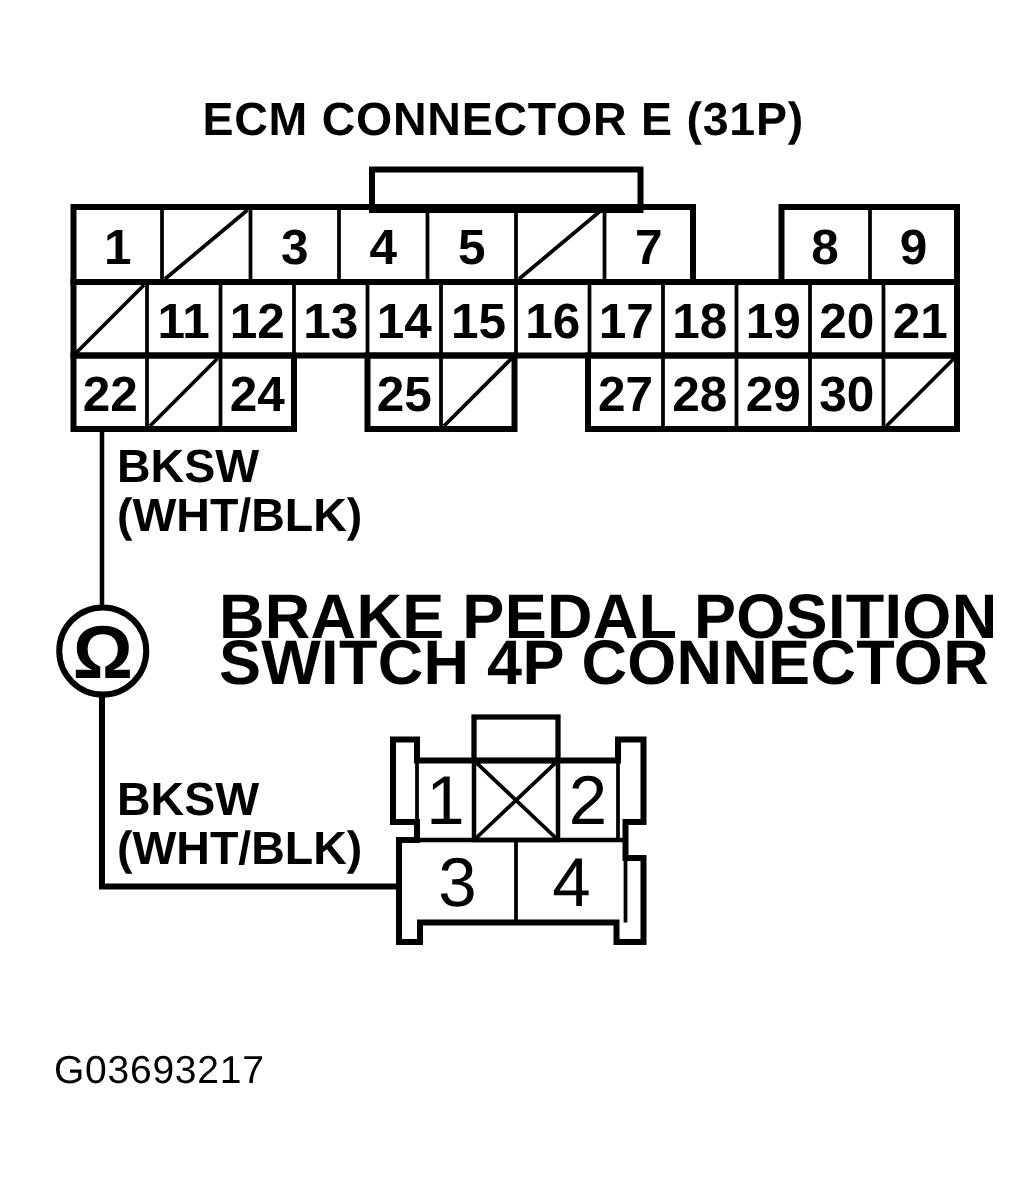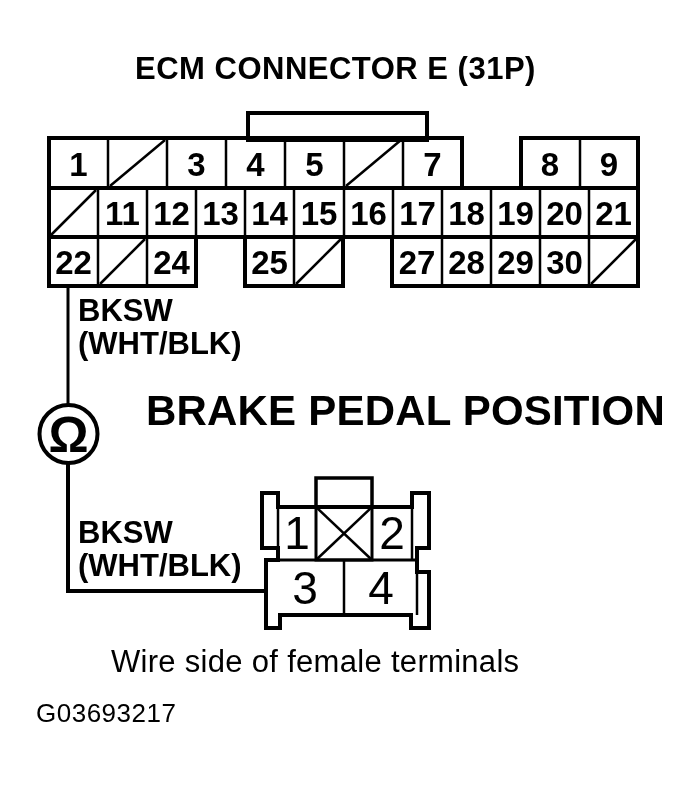--- a/index.html
+++ b/index.html
@@ -1,20 +1,20 @@
 <!DOCTYPE html>
 <html><head>
 <meta charset="utf-8">
 <style>
   html,body{margin:0;padding:0;background:#888;}
   #page{position:relative;width:679px;height:794px;background:#fff;overflow:hidden;
         font-family:"Liberation Sans",sans-serif;color:#000;}
   #art{position:absolute;left:0;top:0;}
   .lbl{position:absolute;white-space:nowrap;}
-  .ecm-title{left:135px;top:51px;font-size:31px;font-weight:bold;letter-spacing:.5px;}
+  .ecm-title{left:135px;top:62px;font-size:31px;font-weight:bold;letter-spacing:.5px;}
   .bksw1{left:78px;top:294px;font-size:31px;font-weight:bold;line-height:33px;}
   .bpp-title{left:146px;top:395px;font-size:42px;font-weight:bold;line-height:31px;letter-spacing:.2px;}
   .bksw2{left:78px;top:516px;font-size:31px;font-weight:bold;line-height:33px;}
   .caption{left:111px;top:644px;font-size:31px;letter-spacing:.3px;}
   .gnum{left:36px;top:698px;font-size:26px;letter-spacing:.5px;text-align:right;}
   text{font-family:"Liberation Sans",sans-serif;fill:#000;stroke:none;}
   .pin-ecm{font-size:33px;font-weight:bold;}
   .pin-4p{font-size:46px;}
   .ohm{font-size:50px;font-weight:bold;}
 </style>
@@ -132,23 +132,23 @@
 
   <div class="lbl ecm-title">ECM CONNECTOR E (31P)</div>
 
   <div class="lbl bksw1">
     <div>BKSW</div>
     <div>(WHT/BLK)</div>
   </div>
 
   <div class="lbl bpp-title">
     <div>BRAKE PEDAL POSITION</div>
+    <div>SWITCH 4P CONNECTOR</div>
   </div>
 
   <div class="lbl bksw2">
     <div>BKSW</div>
     <div>(WHT/BLK)</div>
   </div>
 
-  <div class="lbl caption">Wire side of female terminals</div>
 
   <div class="lbl gnum">G03693217</div>
 </div>
 
 </body></html>

